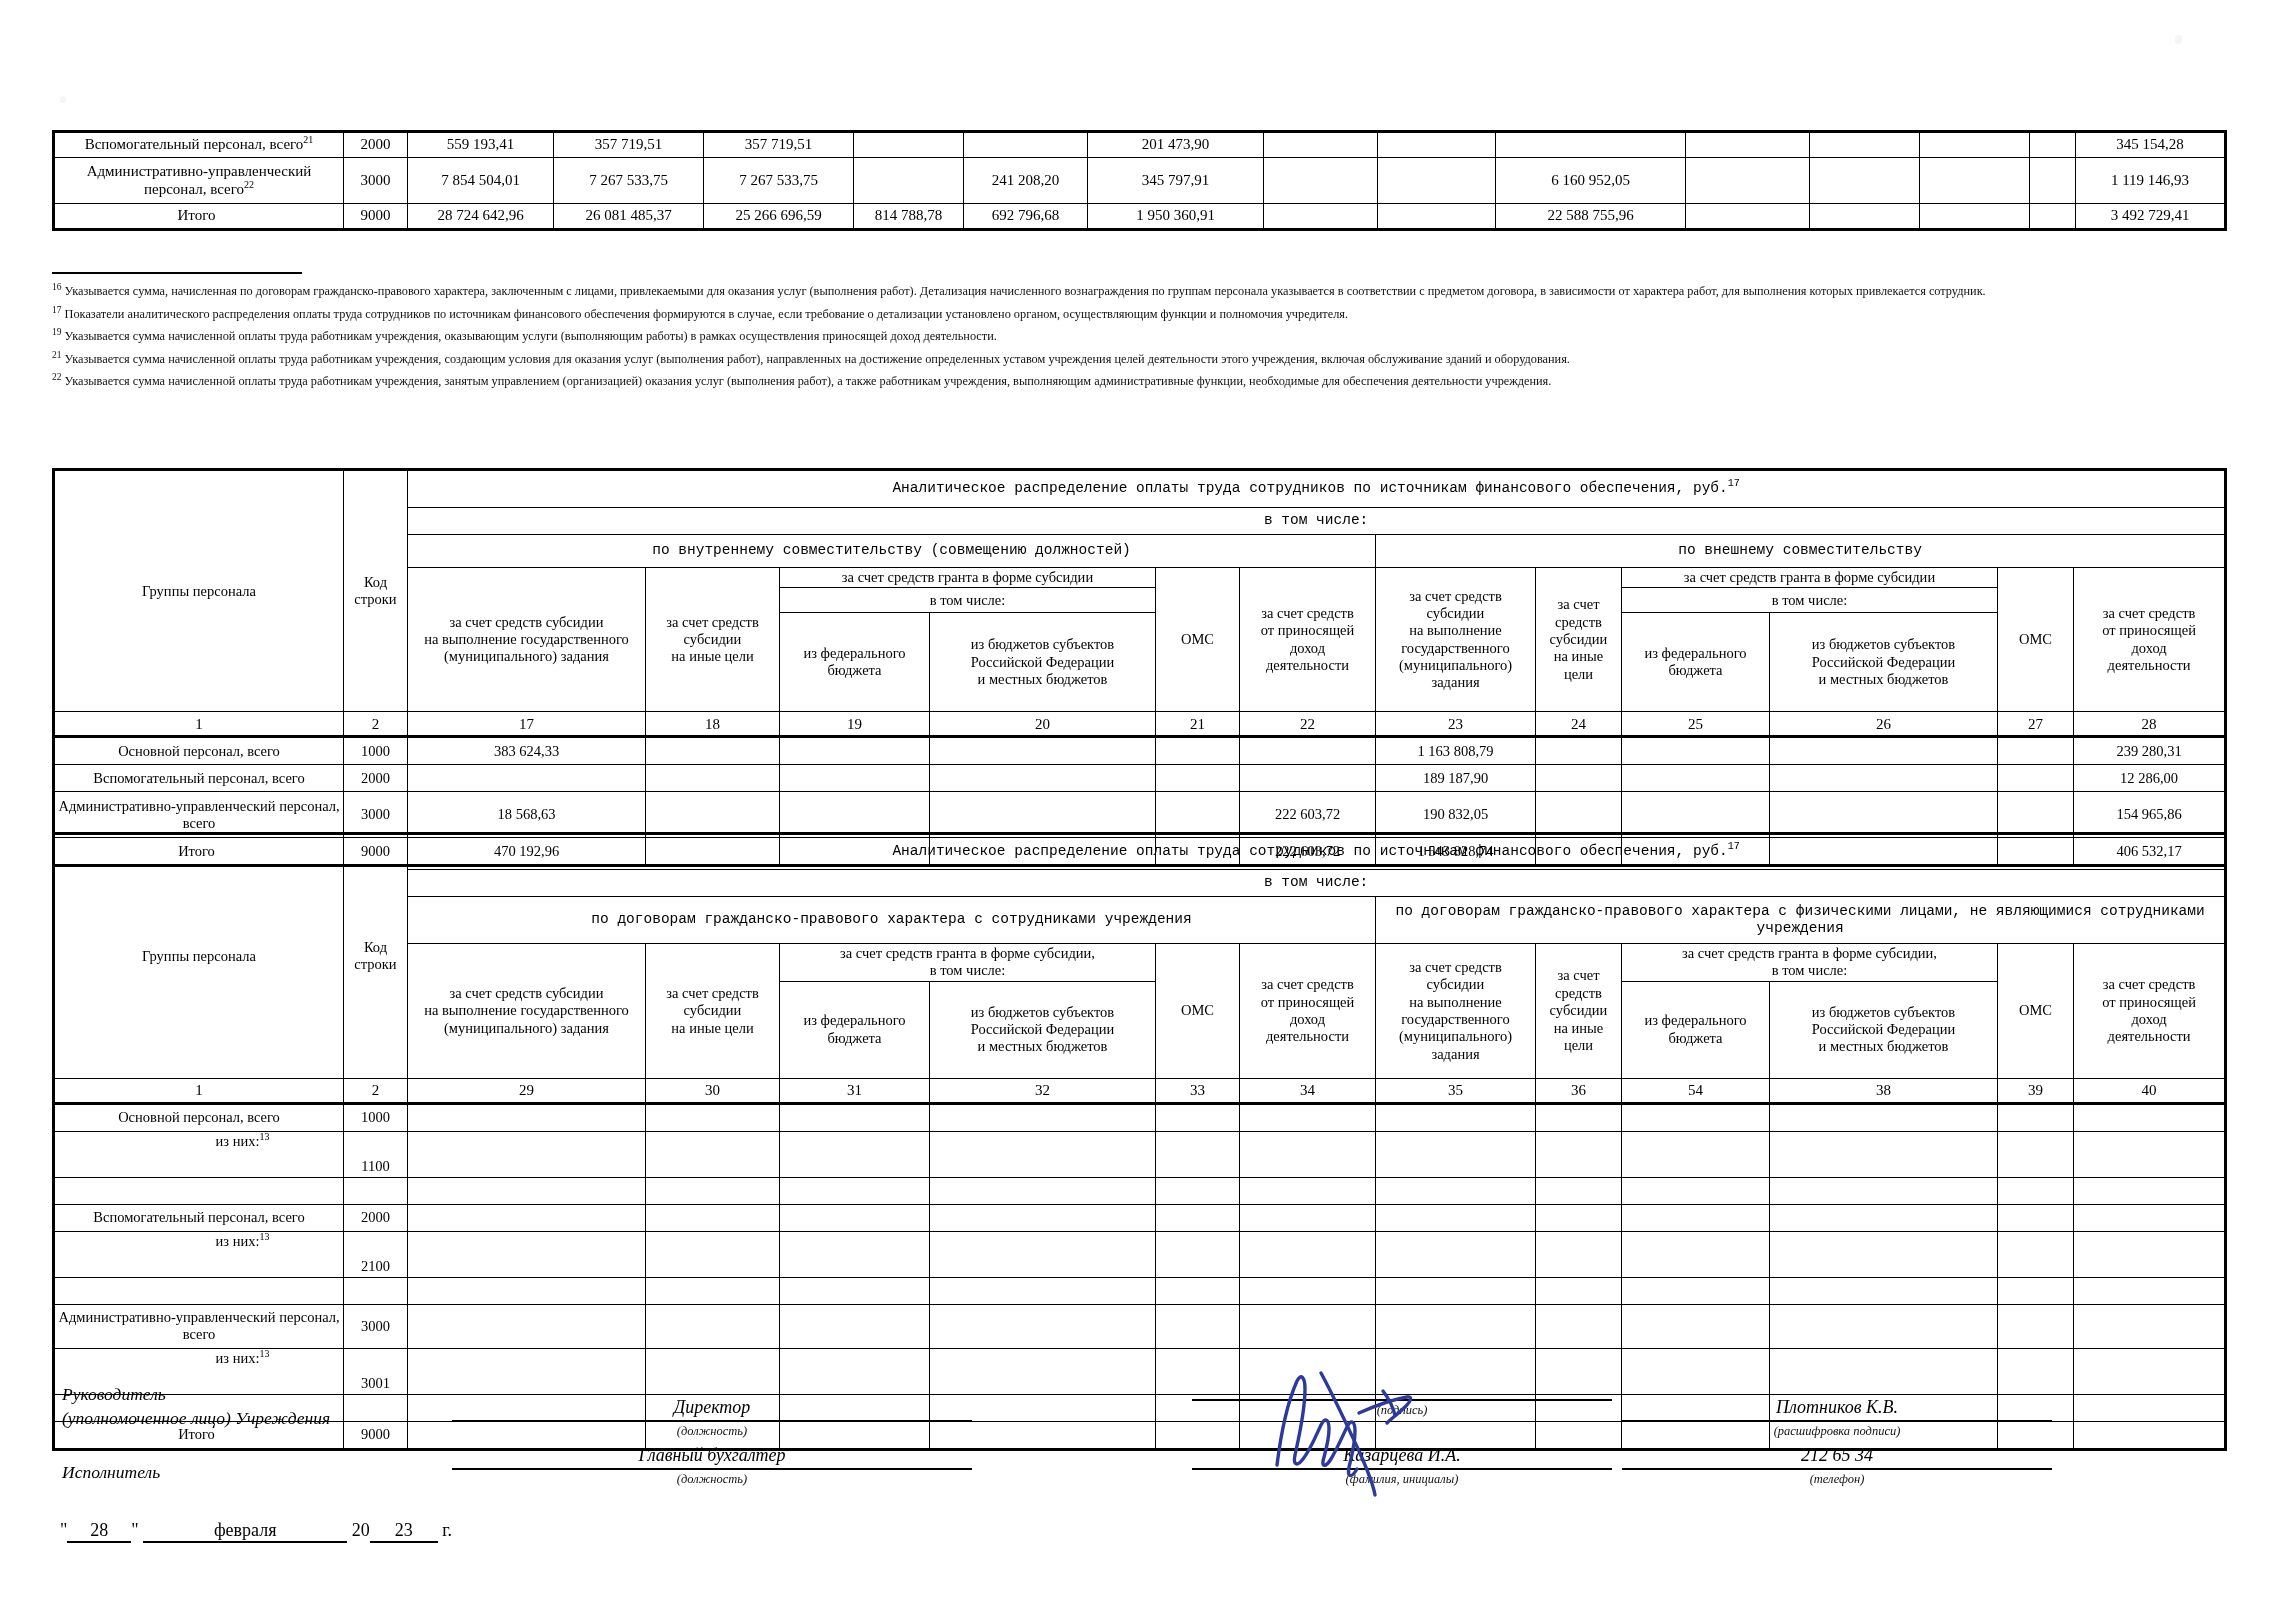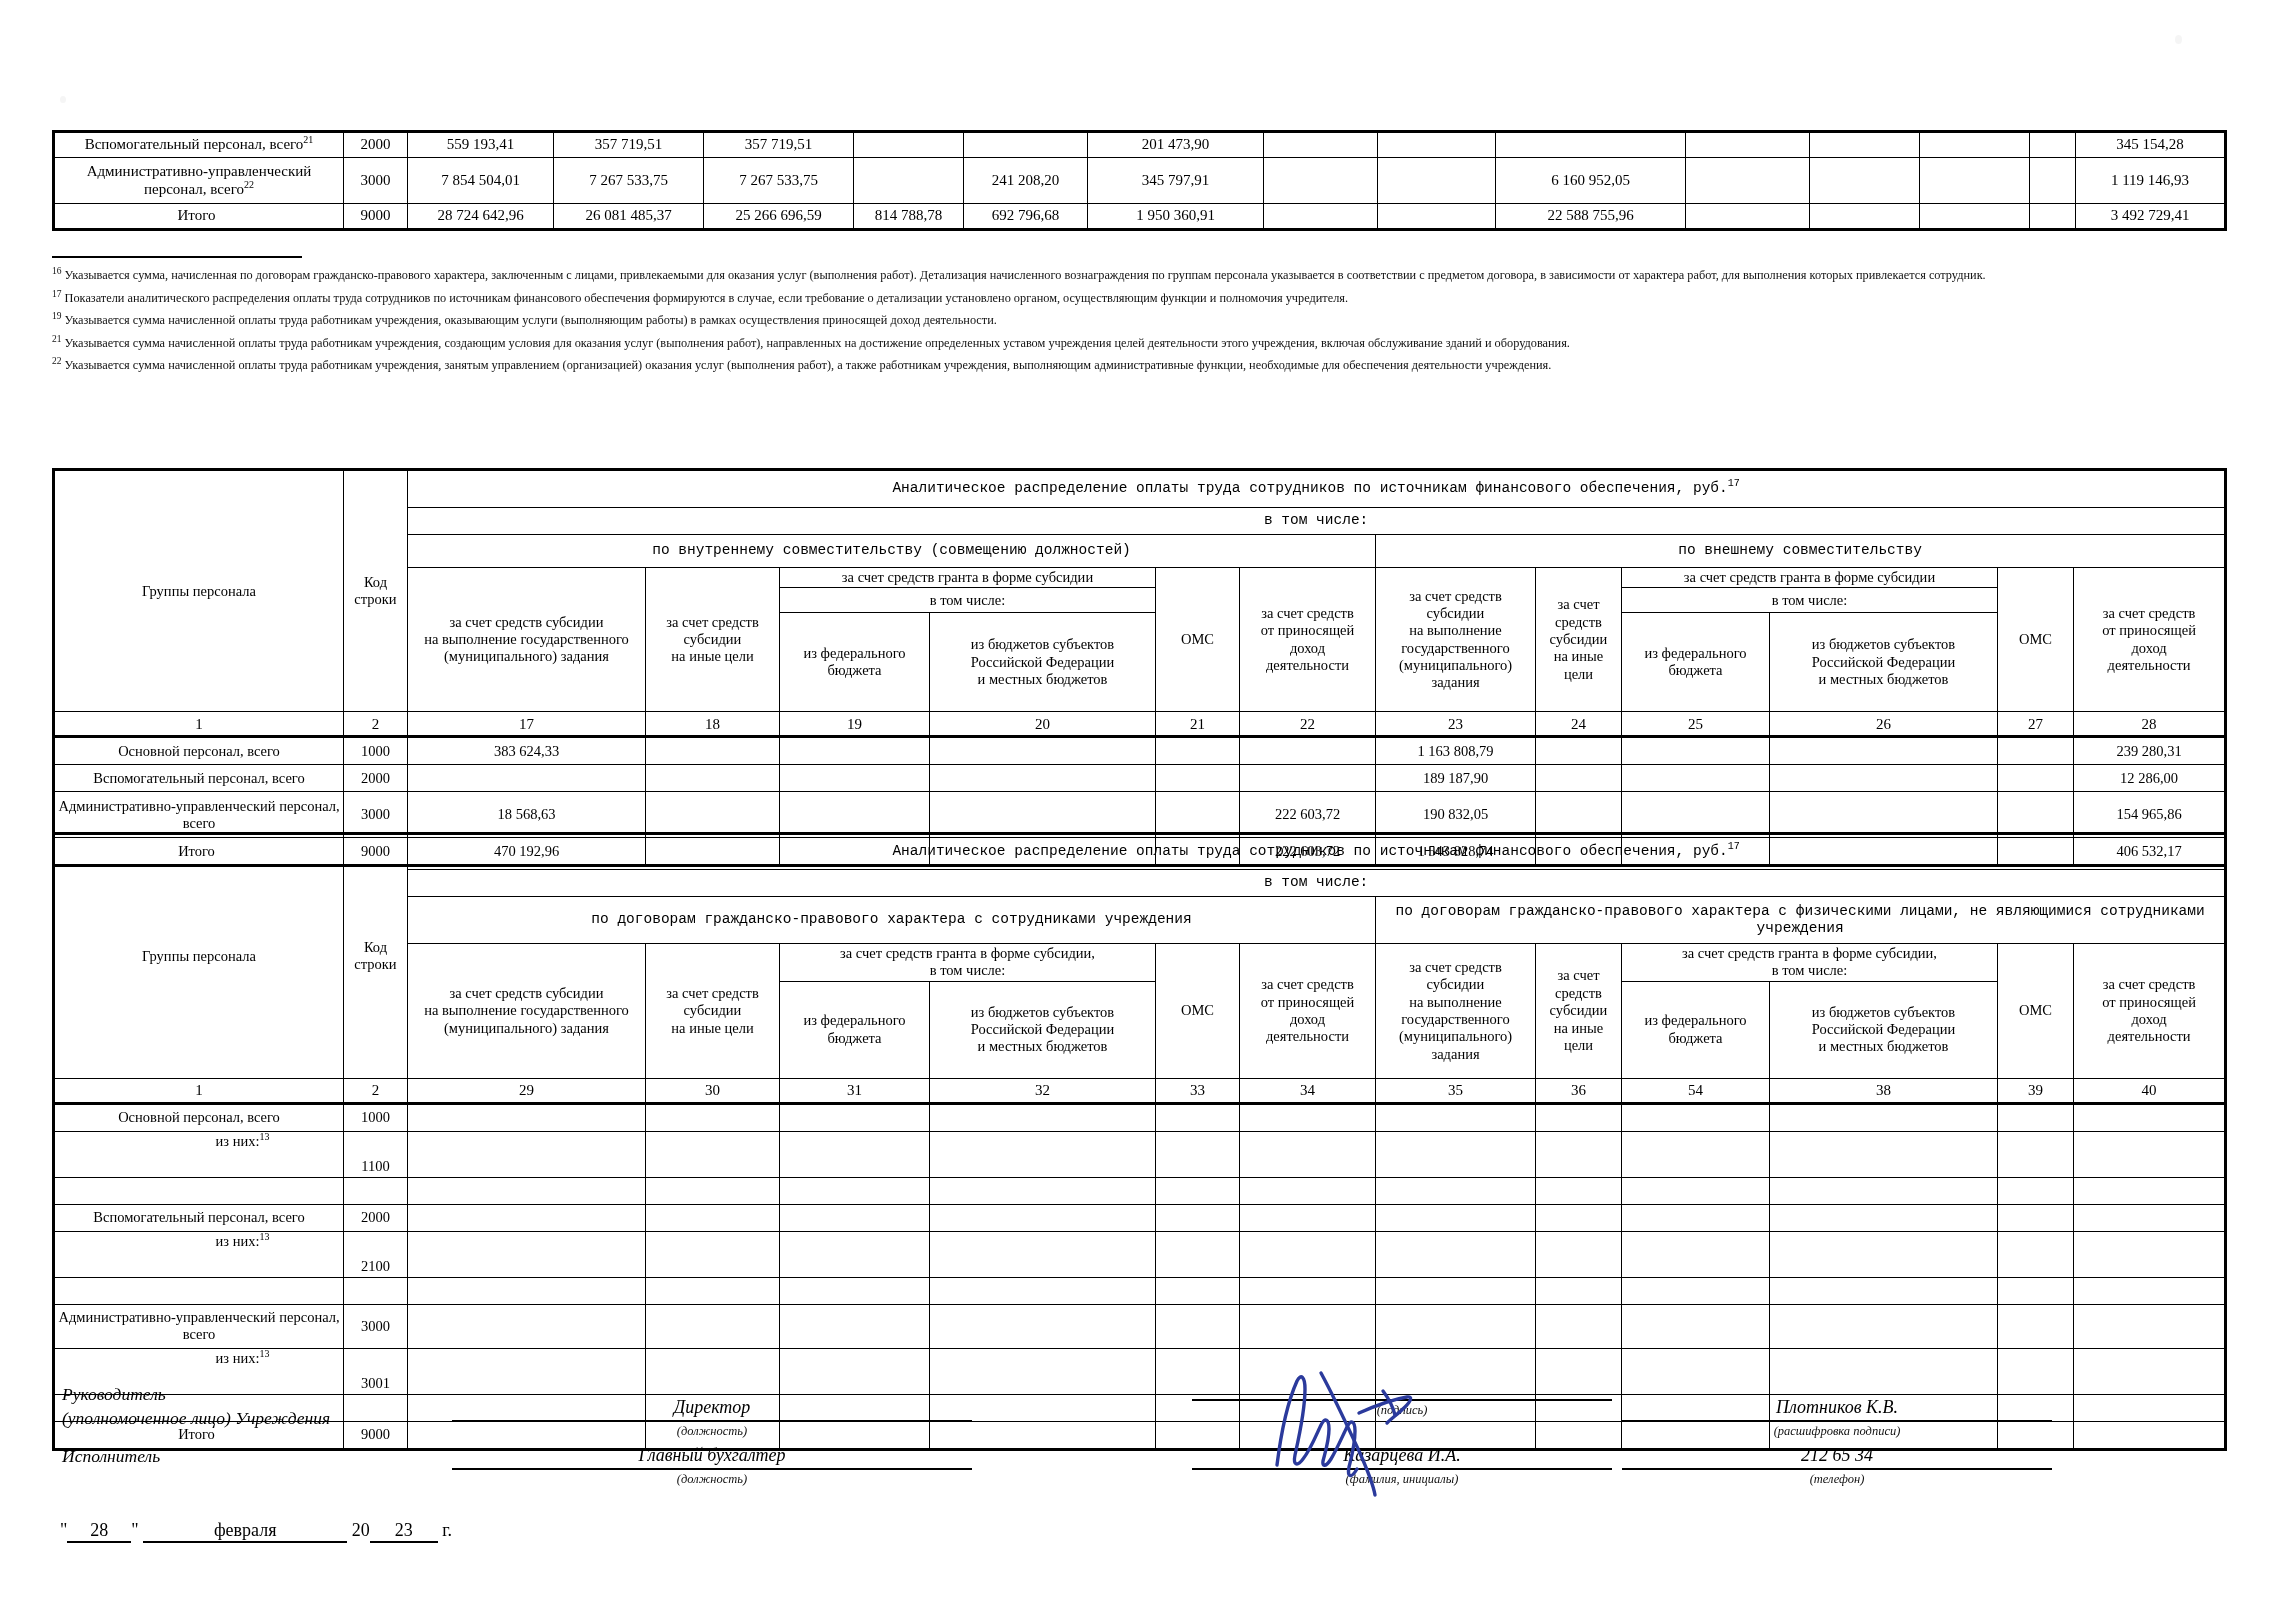--- a/index.html
+++ b/index.html
@@ -61,21 +61,21 @@
   .rowlabel {
     text-align: left;
     padding-left: 6px;
     font-size: 15.5px;
   }
 
   
   #footnotes {
     position: absolute;
     left: 52px;
-    top: 256px;
+    top: 272px;
     width: 2130px;
   }
   #footnotes .fn-rule {
     width: 250px;
     height: 0;
     border-top: 2.5px solid #000;
     margin-bottom: 7px;
   }
   .fn {
     font-size: 12.3px;
@@ -722,21 +722,21 @@
         <div class="sig-caption">(подпись)</div>
       </div>
       <div class="sig-field" style="left:1570px;top:14px;width:430px">
         <div class="sig-value">Плотников К.В.</div>
         <div class="sig-line"></div>
         <div class="sig-caption">(расшифровка подписи)</div>
       </div>
     </div>
 
     <div class="sig-row" style="height:60px">
-      <div class="sig-left" style="top:0">
+      <div class="sig-left" style="top:16px">
         <div>Исполнитель</div>
       </div>
       <div class="sig-field" style="left:400px;top:0px;width:520px">
         <div class="sig-value">Главный бухгалтер</div>
         <div class="sig-line"></div>
         <div class="sig-caption">(должность)</div>
       </div>
       <div class="sig-field" style="left:1140px;top:0px;width:420px">
         <div class="sig-value">Казарцева И.А.</div>
         <div class="sig-line"></div>

